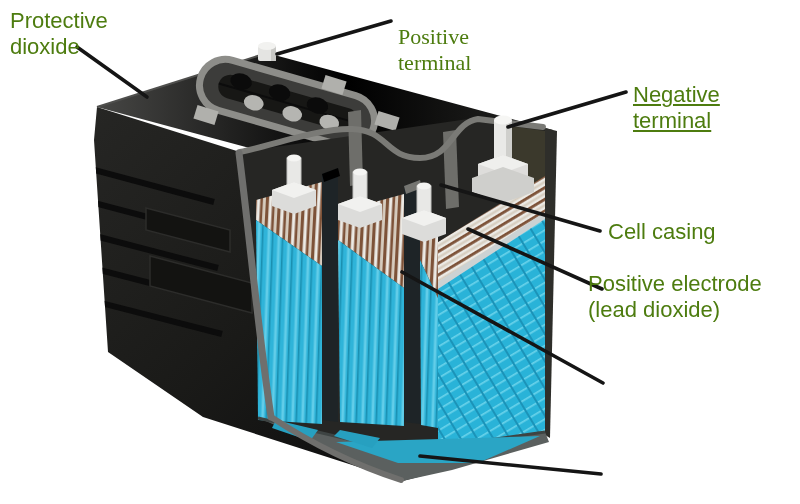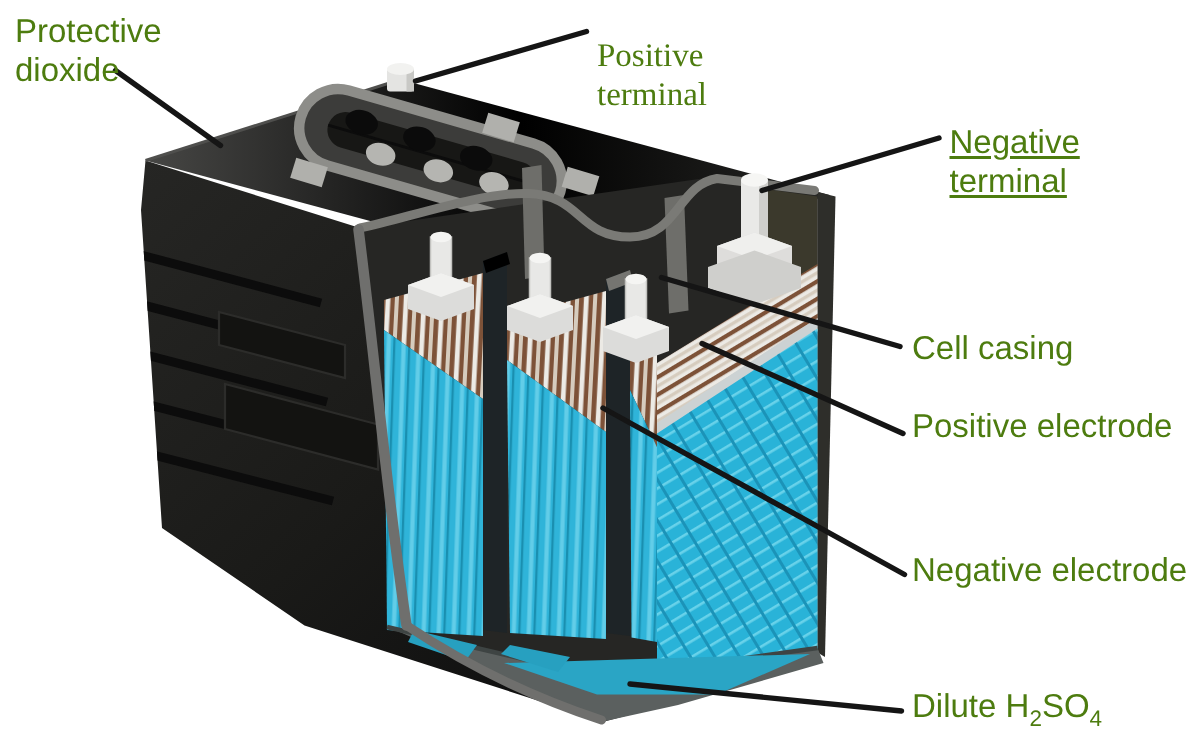--- a/index.html
+++ b/index.html
@@ -217,25 +217,22 @@
 
   <div class="label" style="left:633px;top:82px;text-decoration:underline;">
     <div>Negative</div>
     <div>terminal</div>
   </div>
 
   <div class="label" style="left:608px;top:219px;">
     <div>Cell casing</div>
   </div>
 
-  <div class="label" style="left:608px;top:271px;">
+  <div class="label" style="left:588px;top:271px;">
     <div>Positive electrode</div>
+    <div>(lead dioxide)</div>
   </div>
 
   <div class="label" style="left:608px;top:367px;">
-    <div>Negative electrode</div>
-  </div>
-
-  <div class="label" style="left:608px;top:458px;">
-    <span>Dilute H</span><sub>2</sub><span>SO</span><sub>4</sub>
-  </div>
+  </div>
+
 
 </div>
 
 </body></html>

